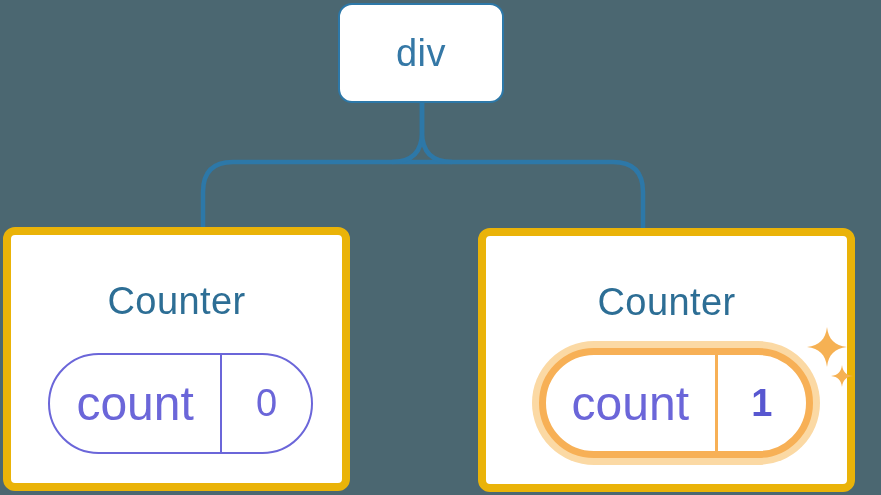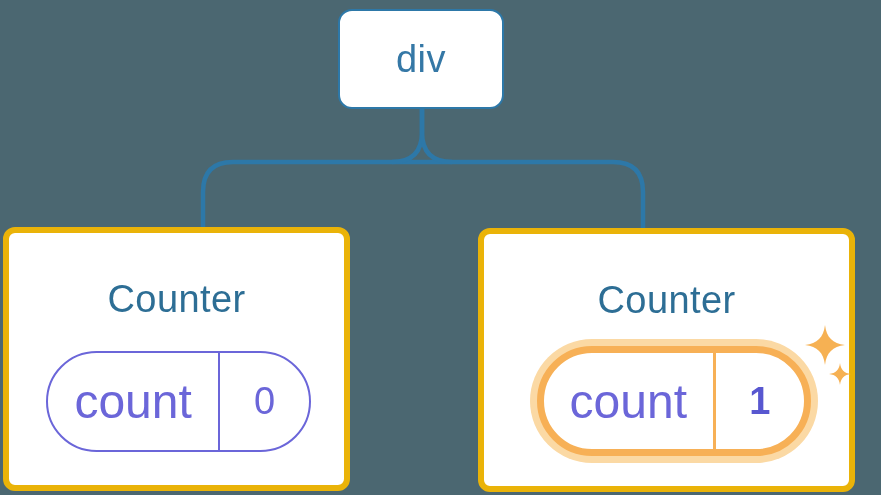--- a/index.html
+++ b/index.html
@@ -22,41 +22,41 @@
   }
   .connectors path {
     fill: none;
     stroke: #2D78A8;
     stroke-width: 4.5;
   }
 
   
   .node-root {
     position: absolute;
-    left: 338px; top: 9px;
+    left: 338px; top: 3px;
     width: 166px; height: 100px;
     background: #ffffff;
     border: 2px solid #2D78A8;
     border-radius: 14px;
     display: flex;
     align-items: center;
     justify-content: center;
   }
   .node-label {
     color: #3578A6;
     font-size: 38px;
     font-weight: 500;
     letter-spacing: 0.5px;
   }
 
   
   .card {
     position: absolute;
     background: #ffffff;
-    border: 6px solid #eab308;
+    border: 8px solid #eab308;
     border-radius: 12px;
   }
   .card-left  { left: 3px;   top: 227px; width: 347px; height: 264px; }
   .card-right { left: 478px; top: 228px; width: 377px; height: 264px; }
 
   .card-title {
     position: absolute;
     left: 0; top: 45px;
     width: 100%;
     text-align: center;

